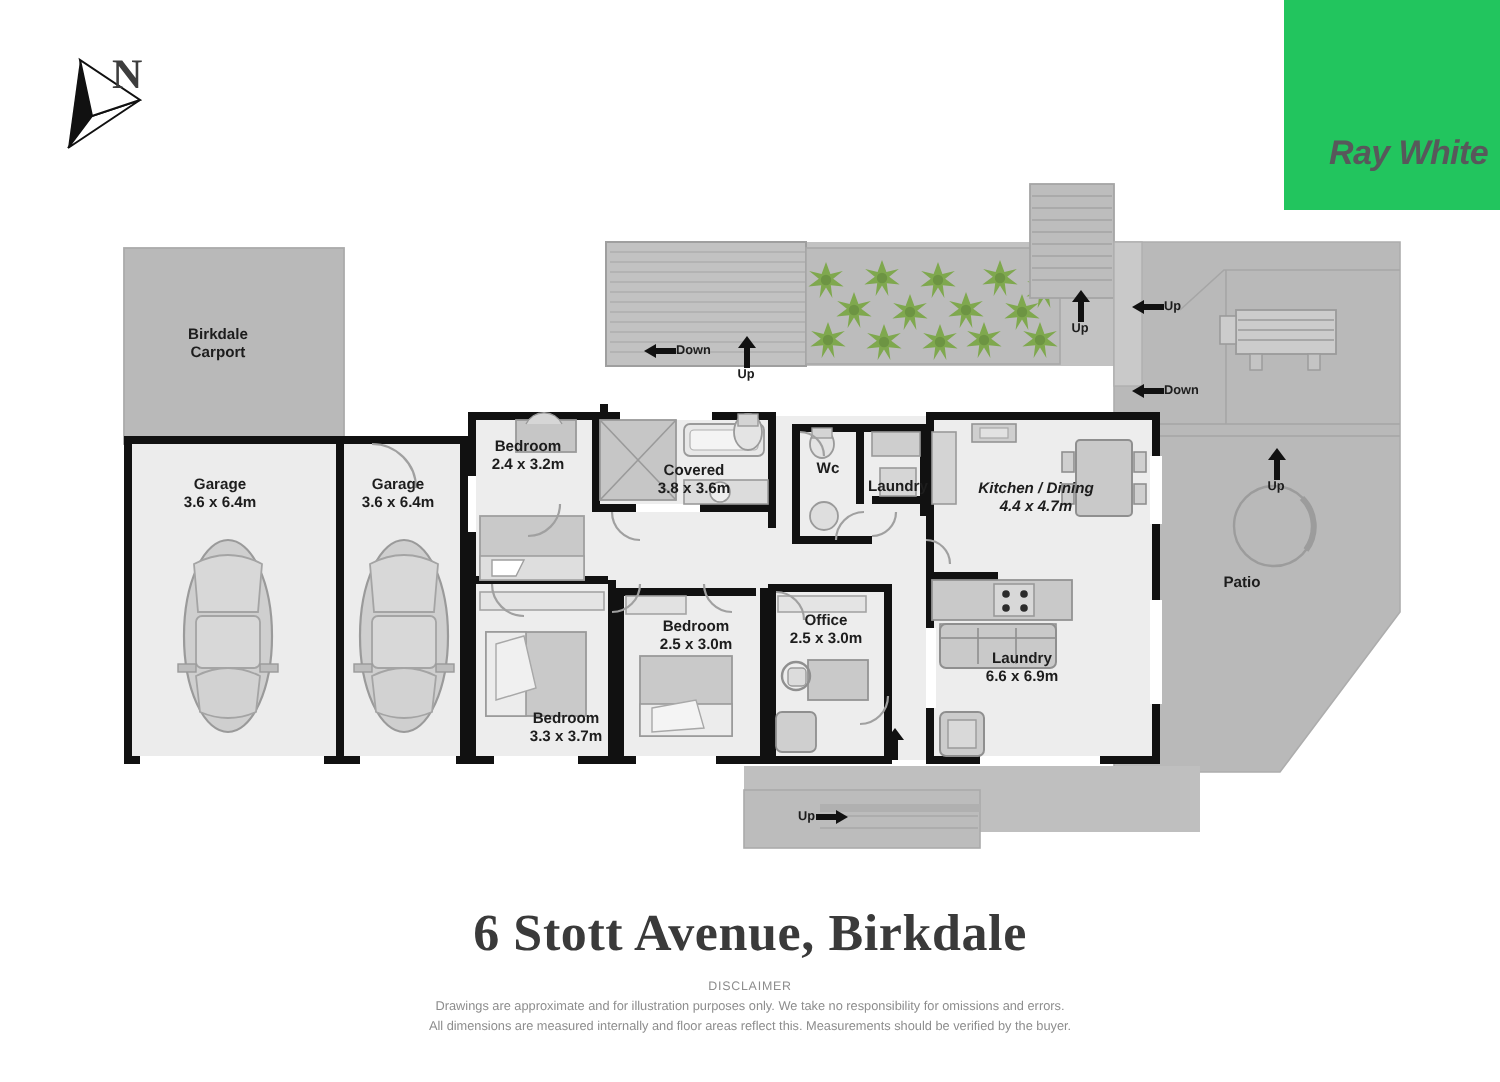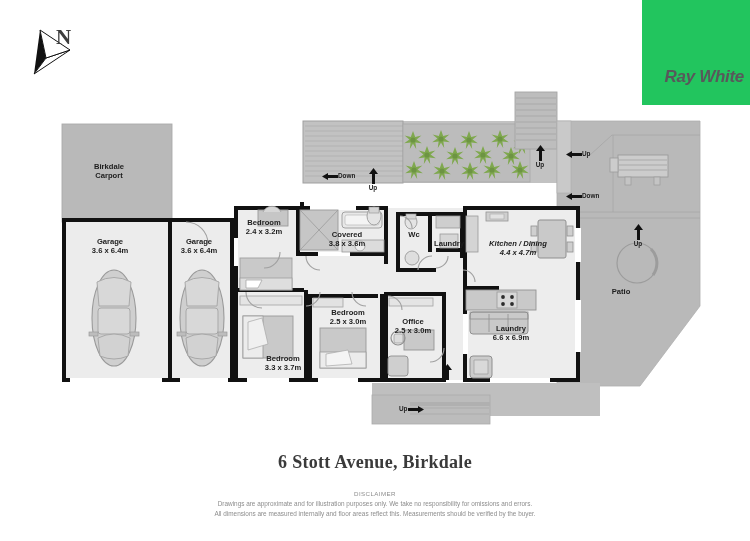--- a/index.html
+++ b/index.html
@@ -82,21 +82,21 @@
   }
 
   
   .title {
     position: absolute;
     left: 0; right: 0;
     top: 452px;
     text-align: center;
     font-family: "Liberation Serif", serif;
     font-weight: bold;
-    font-size: 18px;
+    font-size: 26px;
     color: #3a3a3a;
     letter-spacing: 0.3px;
   }
 
   
   .disc-wrap {
     position: absolute;
     left: 0; right: 0;
     top: 490px;
     text-align: center;
@@ -463,21 +463,21 @@
   <div class="rlabel sz-8" style="left:283px; top:364px;">
     <span class="nm">Bedroom</span>
     <span class="dm">3.3 x 3.7m</span>
   </div>
 
   <div class="rlabel sz-8" style="left:348px; top:318px;">
     <span class="nm">Bedroom</span>
     <span class="dm">2.5 x 3.0m</span>
   </div>
 
-  <div class="rlabel sz-8" style="left:413px; top:327px;">
+  <div class="rlabel sz-8" style="left:413px; top:315px;">
     <span class="nm">Office</span>
     <span class="dm">2.5 x 3.0m</span>
   </div>
 
   <div class="rlabel sz-8" style="left:511px; top:334px;">
     <span class="nm">Laundry</span>
     <span class="dm">6.6 x 6.9m</span>
   </div>
 
   <div class="rlabel sz-8" style="left:621px; top:292px;">

